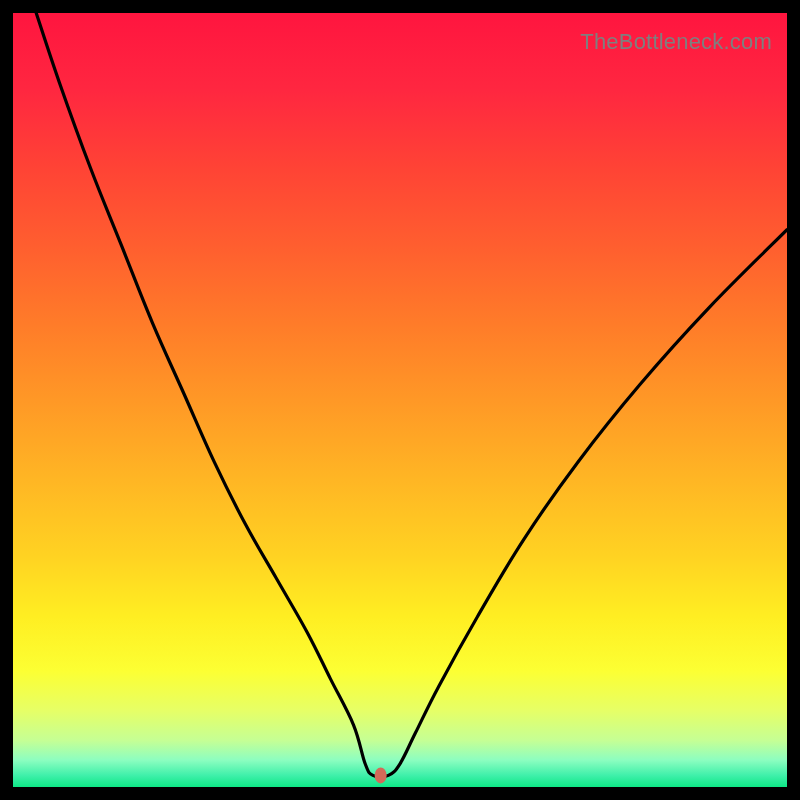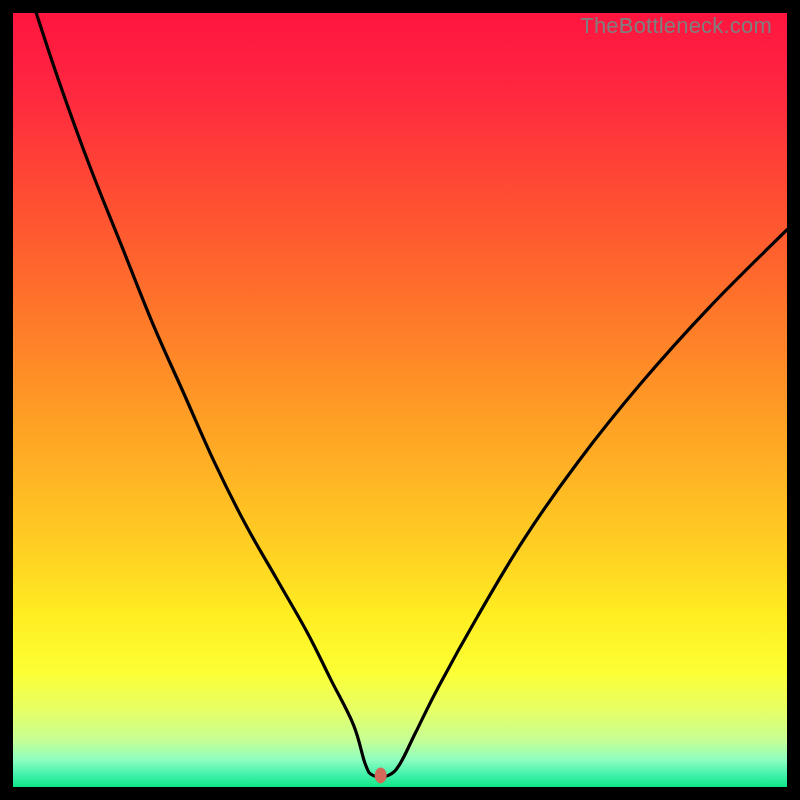--- a/index.html
+++ b/index.html
@@ -21,21 +21,21 @@
   }
   .plot {
     position: absolute;
     left: 0;
     top: 0;
     width: 774px;
     height: 774px;
   }
   .watermark {
     position: absolute;
-    top: 0px;
+    top: 16px;
     right: 15px;
     color: #7f7f7f;
     font-size: 22px;
     font-weight: 500;
     letter-spacing: 0.2px;
     user-select: none;
     text-align: right;
   }
 </style>
 </head>

